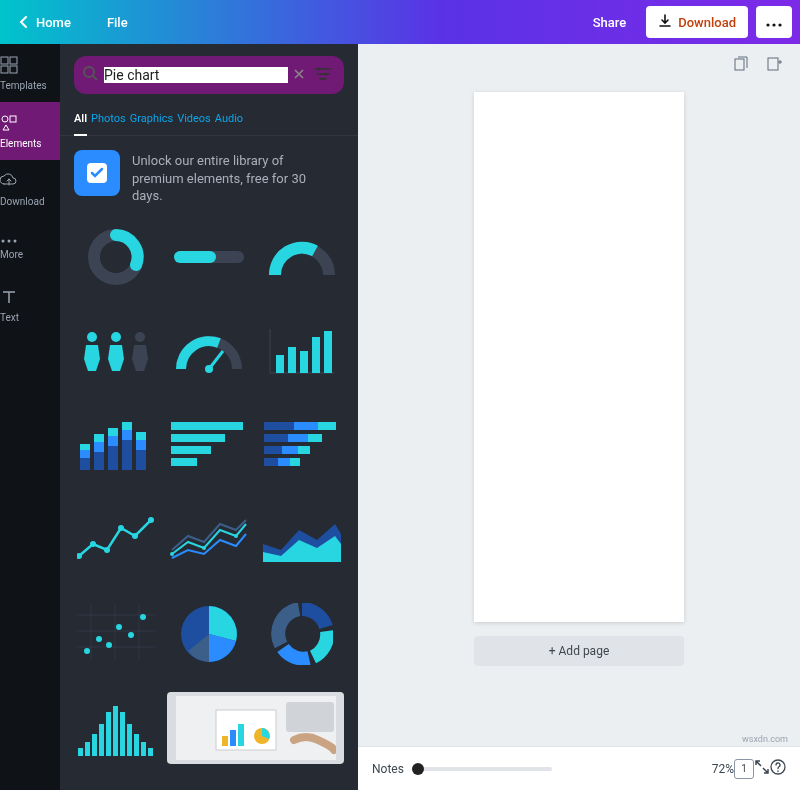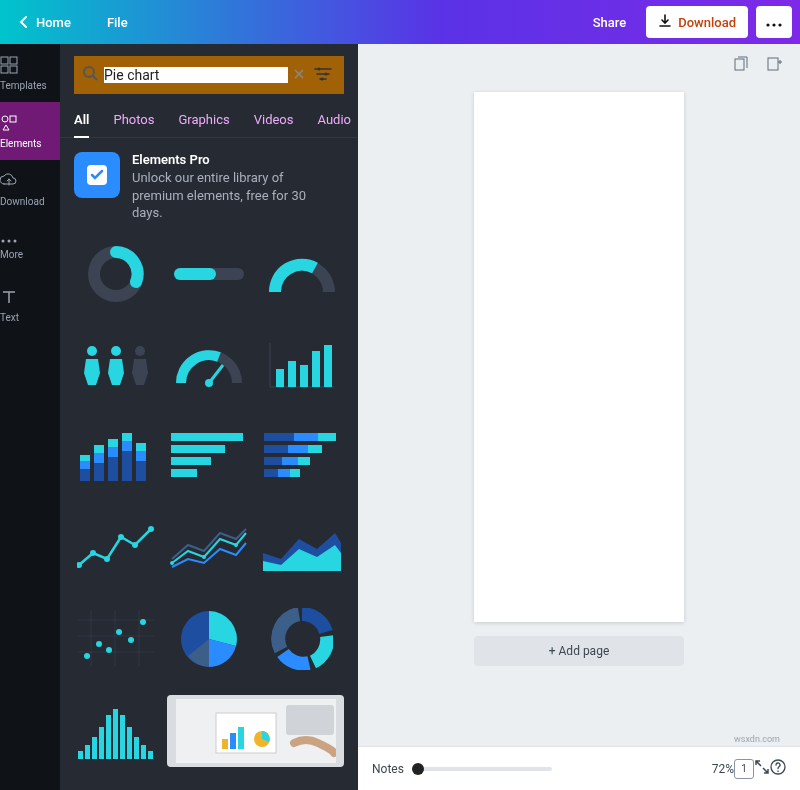--- a/index.html
+++ b/index.html
@@ -15,27 +15,27 @@
 .btn.download{background:#fff;color:#c2410c}
 .btn.download span.ico{margin-right:6px}
 .btn.more{background:#fff;color:#111;width:36px;justify-content:center;padding:0;margin-right:8px}
 .pro .ico{margin-right:6px}
 .body{flex:1;display:flex;min-height:0}
 .rail{width:60px;background:#0f1217;display:flex;flex-direction:column;align-items:center;color:#9aa4b2;font-size:10px}
 .rail .ritem{width:100%;height:58px;display:flex;flex-direction:column;align-items:flex-start;justify-content:center;cursor:pointer}
 .rail .ritem.active{background:#701a75;color:#fff}
 .rail .ritem .ico{margin-bottom:4px}
 .panel{width:298px;background:#252a33;display:flex;flex-direction:column;color:#fff;position:relative}
-.panel .search{margin:12px 14px 10px;background:#a16207;border-radius:0;height:38px;display:flex;align-items:center;padding:8px 8px}
+.panel .search{margin:12px 14px 10px;background:#701a75;border-radius:12px;height:38px;display:flex;align-items:center;padding:8px 8px}
 .panel .search .sico{color:#555;margin-right:6px}
 .panel .search input{flex:1;border:none;outline:none;font-size:14px;color:#222}
 .panel .search .clear{color:#888;cursor:pointer;padding:0 4px}
 .panel .search .filter{color:#333;cursor:pointer;padding:0 4px}
-.tabs{display:flex;padding:0 14px;border-bottom:1px solid rgba(255,255,255,0.06);gap:24px;font-size:13px}
-.tabs .tab{padding:8px 0 10px;color:#f0abfc;cursor:pointer;position:relative}
+.tabs{display:flex;padding:0 14px;border-bottom:1px solid rgba(255,255,255,0.06);gap:4px;font-size:11px}
+.tabs .tab{padding:8px 0 10px;color:#0ea5e9;cursor:pointer;position:relative}
 .tabs .tab.active{color:#fff;font-weight:600}
 .tabs .tab.active::after{content:"";position:absolute;left:0;right:0;bottom:-1px;height:2px;background:#fff}
 .promo{display:flex;margin:14px 14px 8px;gap:12px}
 .promo .badge{width:46px;height:46px;border-radius:8px;background:#2a8cff;display:flex;align-items:center;justify-content:center}
 .promo .ptxt .t1{font-size:13px;font-weight:600}
 .promo .ptxt .t2{font-size:13px;color:#a9b0bb;line-height:1.35;margin-top:2px;max-width:200px}
 .grid{flex:1;overflow-y:auto;padding:8px 14px 14px;display:grid;grid-template-columns:repeat(3,1fr);gap:10px}
 .cell{background:transparent;height:72px;display:flex;align-items:center;justify-content:center;cursor:pointer;border-radius:4px}
 .cell svg{max-width:100%;max-height:100%}
 .cell.wide{grid-column:span 2}
@@ -46,21 +46,21 @@
 .chead .ico{cursor:pointer}
 .cbody{flex:1;display:flex;flex-direction:column;align-items:center;overflow:auto;padding-bottom:8px}
 .page{width:210px;height:530px;background:#fff;box-shadow:0 1px 4px rgba(0,0,0,0.15);margin-top:4px;margin-bottom:14px}
 .addpage{width:210px;height:30px;background:#e0e4e8;border-radius:4px;display:flex;align-items:center;justify-content:center;font-size:12px;color:#3d4752;cursor:pointer}
 .status{height:44px;border-top:1px solid #e0e4e8;background:#fff;display:flex;align-items:center;padding:0 14px;font-size:12px;color:#3d4752;}
 .status .slider{flex:0 0 140px;height:4px;background:#e0e4e8;border-radius:2px;position:relative;margin-left:8px}
 .status .slider .knob{position:absolute;left:0;top:-4px;width:12px;height:12px;background:#222;border-radius:50%}
 .status .sp{flex:1}
 .status .ibox{width:20px;height:20px;border:1px solid #8a94a3;border-radius:3px;display:flex;align-items:center;justify-content:center;font-size:10px;cursor:pointer}
 .status .ico{cursor:pointer;color:#3d4752}
-.watermark{position:absolute;right:20px;bottom:46px;font-size:9px;color:#9aa4b2}
+.watermark{position:absolute;right:12px;bottom:46px;font-size:9px;color:#9aa4b2}
 .grid::-webkit-scrollbar{width:8px}
 .grid::-webkit-scrollbar-thumb{background:#3c4454;border-radius:4px}
 </style>
 </head>
 <body>
 
 <div class="app">
   <div class="topbar">
     <div class="navbtn">
       <span class="ico">
@@ -158,21 +158,20 @@
         <div class="tab">Audio</div>
       </div>
       <div class="promo">
         <div class="badge">
             <svg width="26" height="26" viewBox="0 0 26 26">
               <rect x="3" y="3" width="20" height="20" rx="4" fill="#fff"></rect>
               <path d="M8 13l3 3 7-7" stroke="#2a8cff" stroke-width="2.5" fill="none" stroke-linecap="round"></path>
             </svg>
           </div>
         <div class="ptxt">
-          <div class="t1">Elements Pro</div>
           <div class="t2">Unlock our entire library of premium elements, free for 30 days.</div>
         </div>
       </div>
       <div class="grid">
         <div class="cell">
             <svg width="64" height="64" viewBox="0 0 64 64">
               <circle cx="32" cy="32" r="22" stroke="#3c4454" stroke-width="12" fill="none"></circle>
               <path d="M32 10a22 22 0 0120 30" stroke="#27d6e0" stroke-width="12" fill="none" stroke-linecap="round"></path>
             </svg>
           </div>

